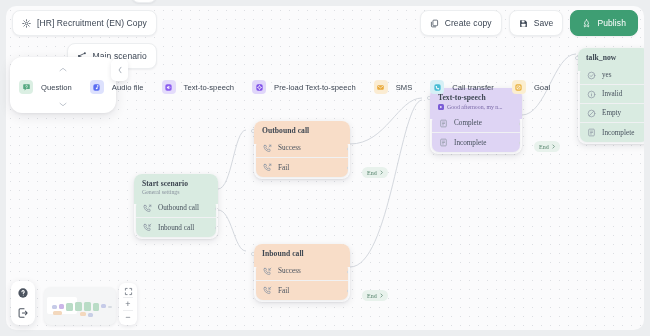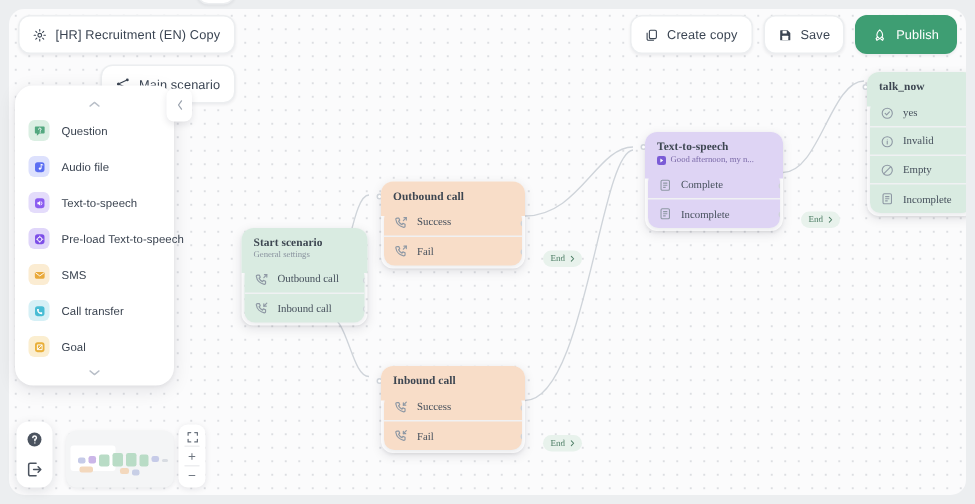--- a/index.html
+++ b/index.html
@@ -71,21 +71,21 @@
     width: 106px;
     background: #ffffff;
     border-radius: 12px;
     box-shadow: 0 3px 12px rgba(16,24,40,.10), 0 1px 3px rgba(16,24,40,.06);
     padding: 7px 0 3px 0;
   }
   .pal-chev {
     height: 11px; display: flex; align-items: center; justify-content: center;
     color: #b9bfc8;
   }
-  .pal-list { display: flex; flex-direction: column; }
+  .pal-list { display: flex; flex-direction: row; }
   .pal-item {
     display: flex; align-items: center; gap: 8px;
     height: 24px; padding: 0 9px;
   }
   .pal-ico {
     width: 14px; height: 14px; border-radius: 4px;
     display: flex; align-items: center; justify-content: center;
     flex: 0 0 14px;
   }
   .pal-ico svg { display: block; }
@@ -223,21 +223,21 @@
         <path d="M212,204 C226,204 228,245 240,245"></path>
 
         <path d="M344,138 C380,138 392,92 416,92"></path>
 
         <path d="M344,261 C384,261 394,96 416,94"></path>
 
         <path d="M516,109 C540,109 548,48 570,48"></path>
       </g>
     </svg>
 
-    <div class="node" style="left:128px; top:146px; width:84px;margin-left:27px;">
+    <div class="node" style="left:128px; top:168px; width:84px;">
       <div class="node-head head-green">
         <div class="node-title">Start scenario</div>
         <div class="node-sub">General settings</div>
       </div>
       <div class="rows body-green">
         <div class="row">
           <span class="row-ico">
             <svg width="9" height="9" viewBox="0 0 16 16" fill="none" stroke="#8e98a4" stroke-width="1.4" stroke-linecap="round" stroke-linejoin="round">
                 <path d="M3 2.5h2.2l1 2.6-1.4 1a9 9 0 0 0 4.1 4.1l1-1.4 2.6 1V12a1.4 1.4 0 0 1-1.5 1.4A11 11 0 0 1 1.6 4 1.4 1.4 0 0 1 3 2.5z"></path>
                 <path d="M10.5 5.5L14 2"></path>

